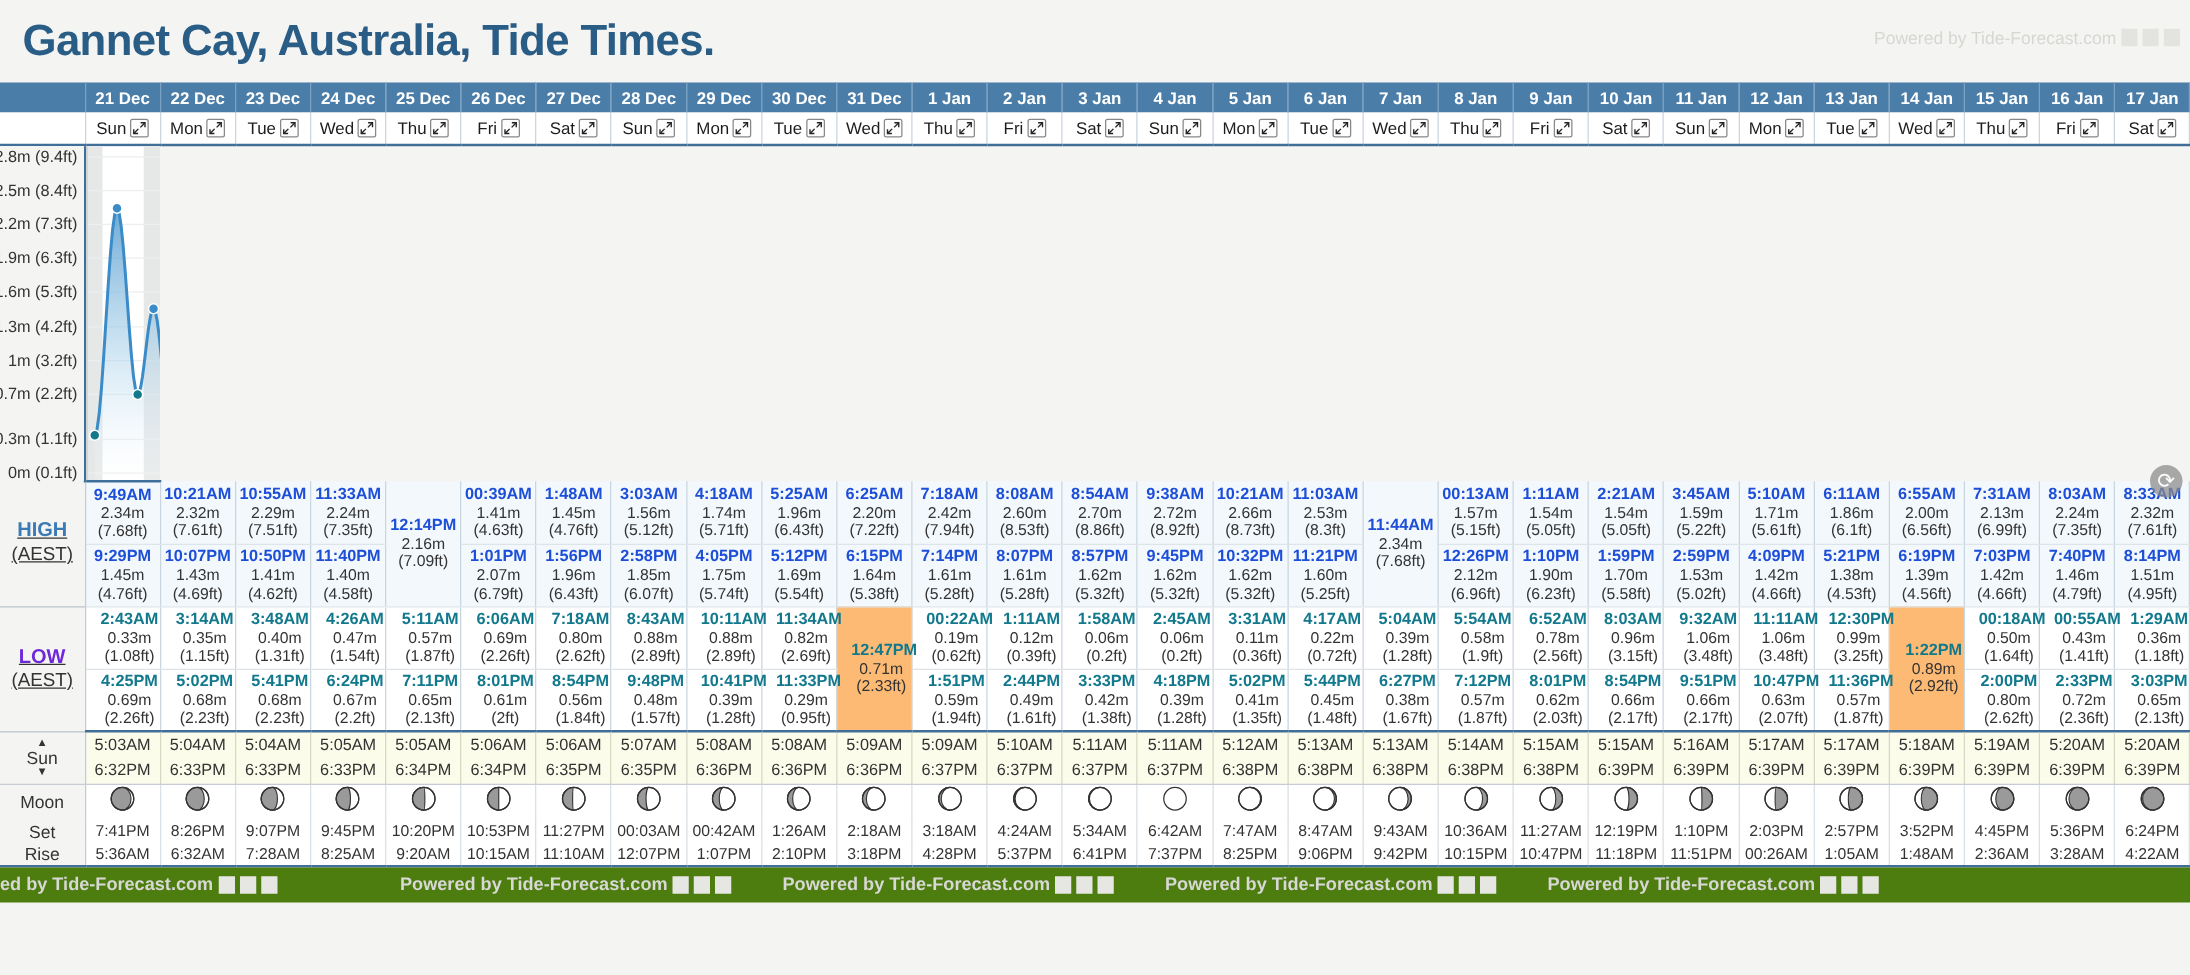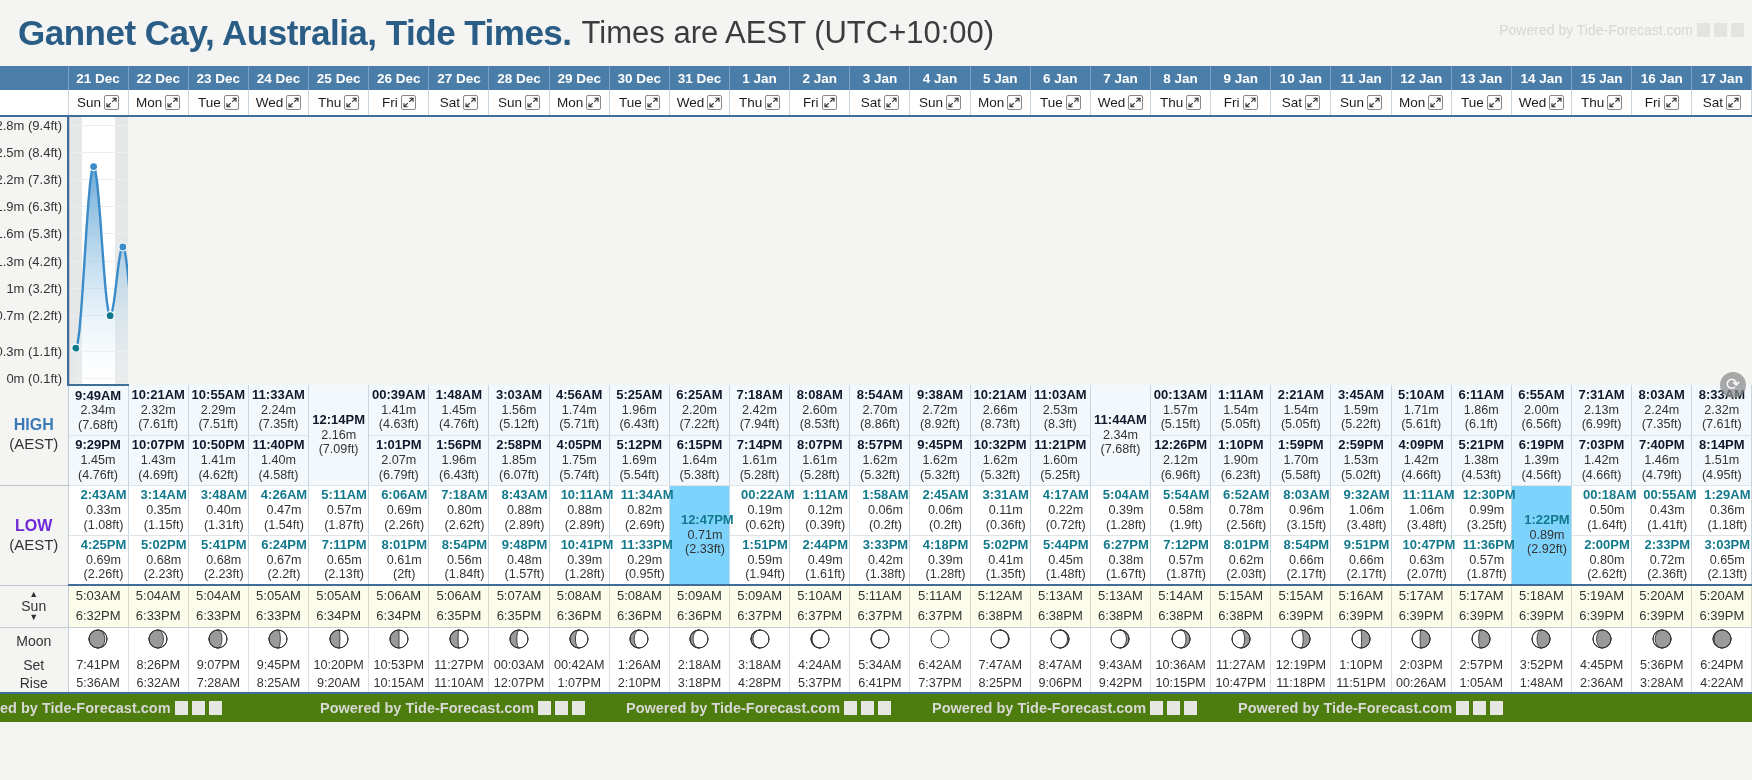--- a/index.html
+++ b/index.html
@@ -80,44 +80,44 @@
   .daystripe { position: absolute; top: 0; bottom: 0; }
   .daystripe.night { background: #e6e8e8; }
   .gridline-h { position: absolute; left: 0; right: 0; height: 1px; background: #eceef0; }
   .daysep { position: absolute; top: 0; bottom: 0; width: 1px; background: #b9c4cc; }
   svg.tidecurve { position: absolute; inset: 0; }
 
   
   .rowlabel {
     background: #f4f4f2; text-align: center; font-size: 15px; color: #333;
     border-right: 1px solid #c0ccd6; border-bottom: 1px solid #b9c4cc;
-    line-height: 1.25; vertical-align: middle;
+    line-height: 1.25; vertical-align: middle; text-decoration: underline;
   }
   .rowlabel .big { font-weight: bold; font-size: 16px; display: block; }
   .rowlabel.high .big { color: #3a7bb5; }
   .rowlabel.low .big { color: #6d28d9; }
 
   td.tcell {
     border-right: 1px solid #c9d6e0; border-bottom: 1px solid #dde5ea;
     vertical-align: middle; text-align: center; background: #f3f8fc;
     font-size: 12.6px; color: #333; line-height: 1.18; padding: 2px 0;
     height: 50px;
   }
   td.tcell.low { background: #fff; padding-left: 11px; }
   td.tcell.high-b { border-bottom: 1px solid #dde5ea; }
   .tc-time { font-weight: bold; font-size: 13px; display: block; white-space: nowrap; }
-  .tcell.high .tc-time { color: #0f172a; }
+  .tcell.high .tc-time { color: #1d4ed8; }
   .tcell.low .tc-time { color: #12798d; }
   .tc-m { display: block; }
   .tc-ft { display: block; }
   .rowsep-strong { border-bottom: 2px solid #3f6f98 !important; }
 
   
   td.tcell.span2 { background: #f3f8fc; }
-  td.tcell.span2.low { background: #7dd3fc; }
+  td.tcell.span2.low { background: #fdba74; }
 
   
   td.suncell {
     background: #fcfceb; text-align: center; font-size: 13px; color: #333;
     border-right: 1px solid #d8d8c4; border-bottom: 1px solid #c6ccd2;
     line-height: 1.55; height: 42px; white-space: nowrap;
   }
   .sunlabel {
     background: #f4f4f2; text-align: center; font-size: 14px; color: #333;
     border-right: 1px solid #c0ccd6; border-bottom: 1px solid #c6ccd2;
@@ -157,21 +157,20 @@
     line-height: 26px; opacity: .72;
   }
 </style>
 </head>
 <body>
 
 <div id="app">
 
   <div class="titlebar">
     <span class="title-main">Gannet Cay, Australia, Tide Times.</span>
-    <span class="title-sub">Times are AEST (UTC+10:00)</span>
     <span class="powered-top">
       <span>Powered by Tide-Forecast.com</span>
       <span class="pw-ico"></span>
       <span class="pw-ico"></span>
       <span class="pw-ico"></span>
     </span>
   </div>
 
   <div class="grid">
     <table class="tide">
@@ -743,21 +742,21 @@
               <span class="tc-time">1:48AM</span>
               <span class="tc-m">1.45m</span>
               <span class="tc-ft">(4.76ft)</span>
             </td>
             <td class="tcell high high-b">
               <span class="tc-time">3:03AM</span>
               <span class="tc-m">1.56m</span>
               <span class="tc-ft">(5.12ft)</span>
             </td>
             <td class="tcell high high-b">
-              <span class="tc-time">4:56AM</span>
+              <span class="tc-time">4:18AM</span>
               <span class="tc-m">1.74m</span>
               <span class="tc-ft">(5.71ft)</span>
             </td>
             <td class="tcell high high-b">
               <span class="tc-time">5:25AM</span>
               <span class="tc-m">1.96m</span>
               <span class="tc-ft">(6.43ft)</span>
             </td>
             <td class="tcell high high-b">
               <span class="tc-time">6:25AM</span>

